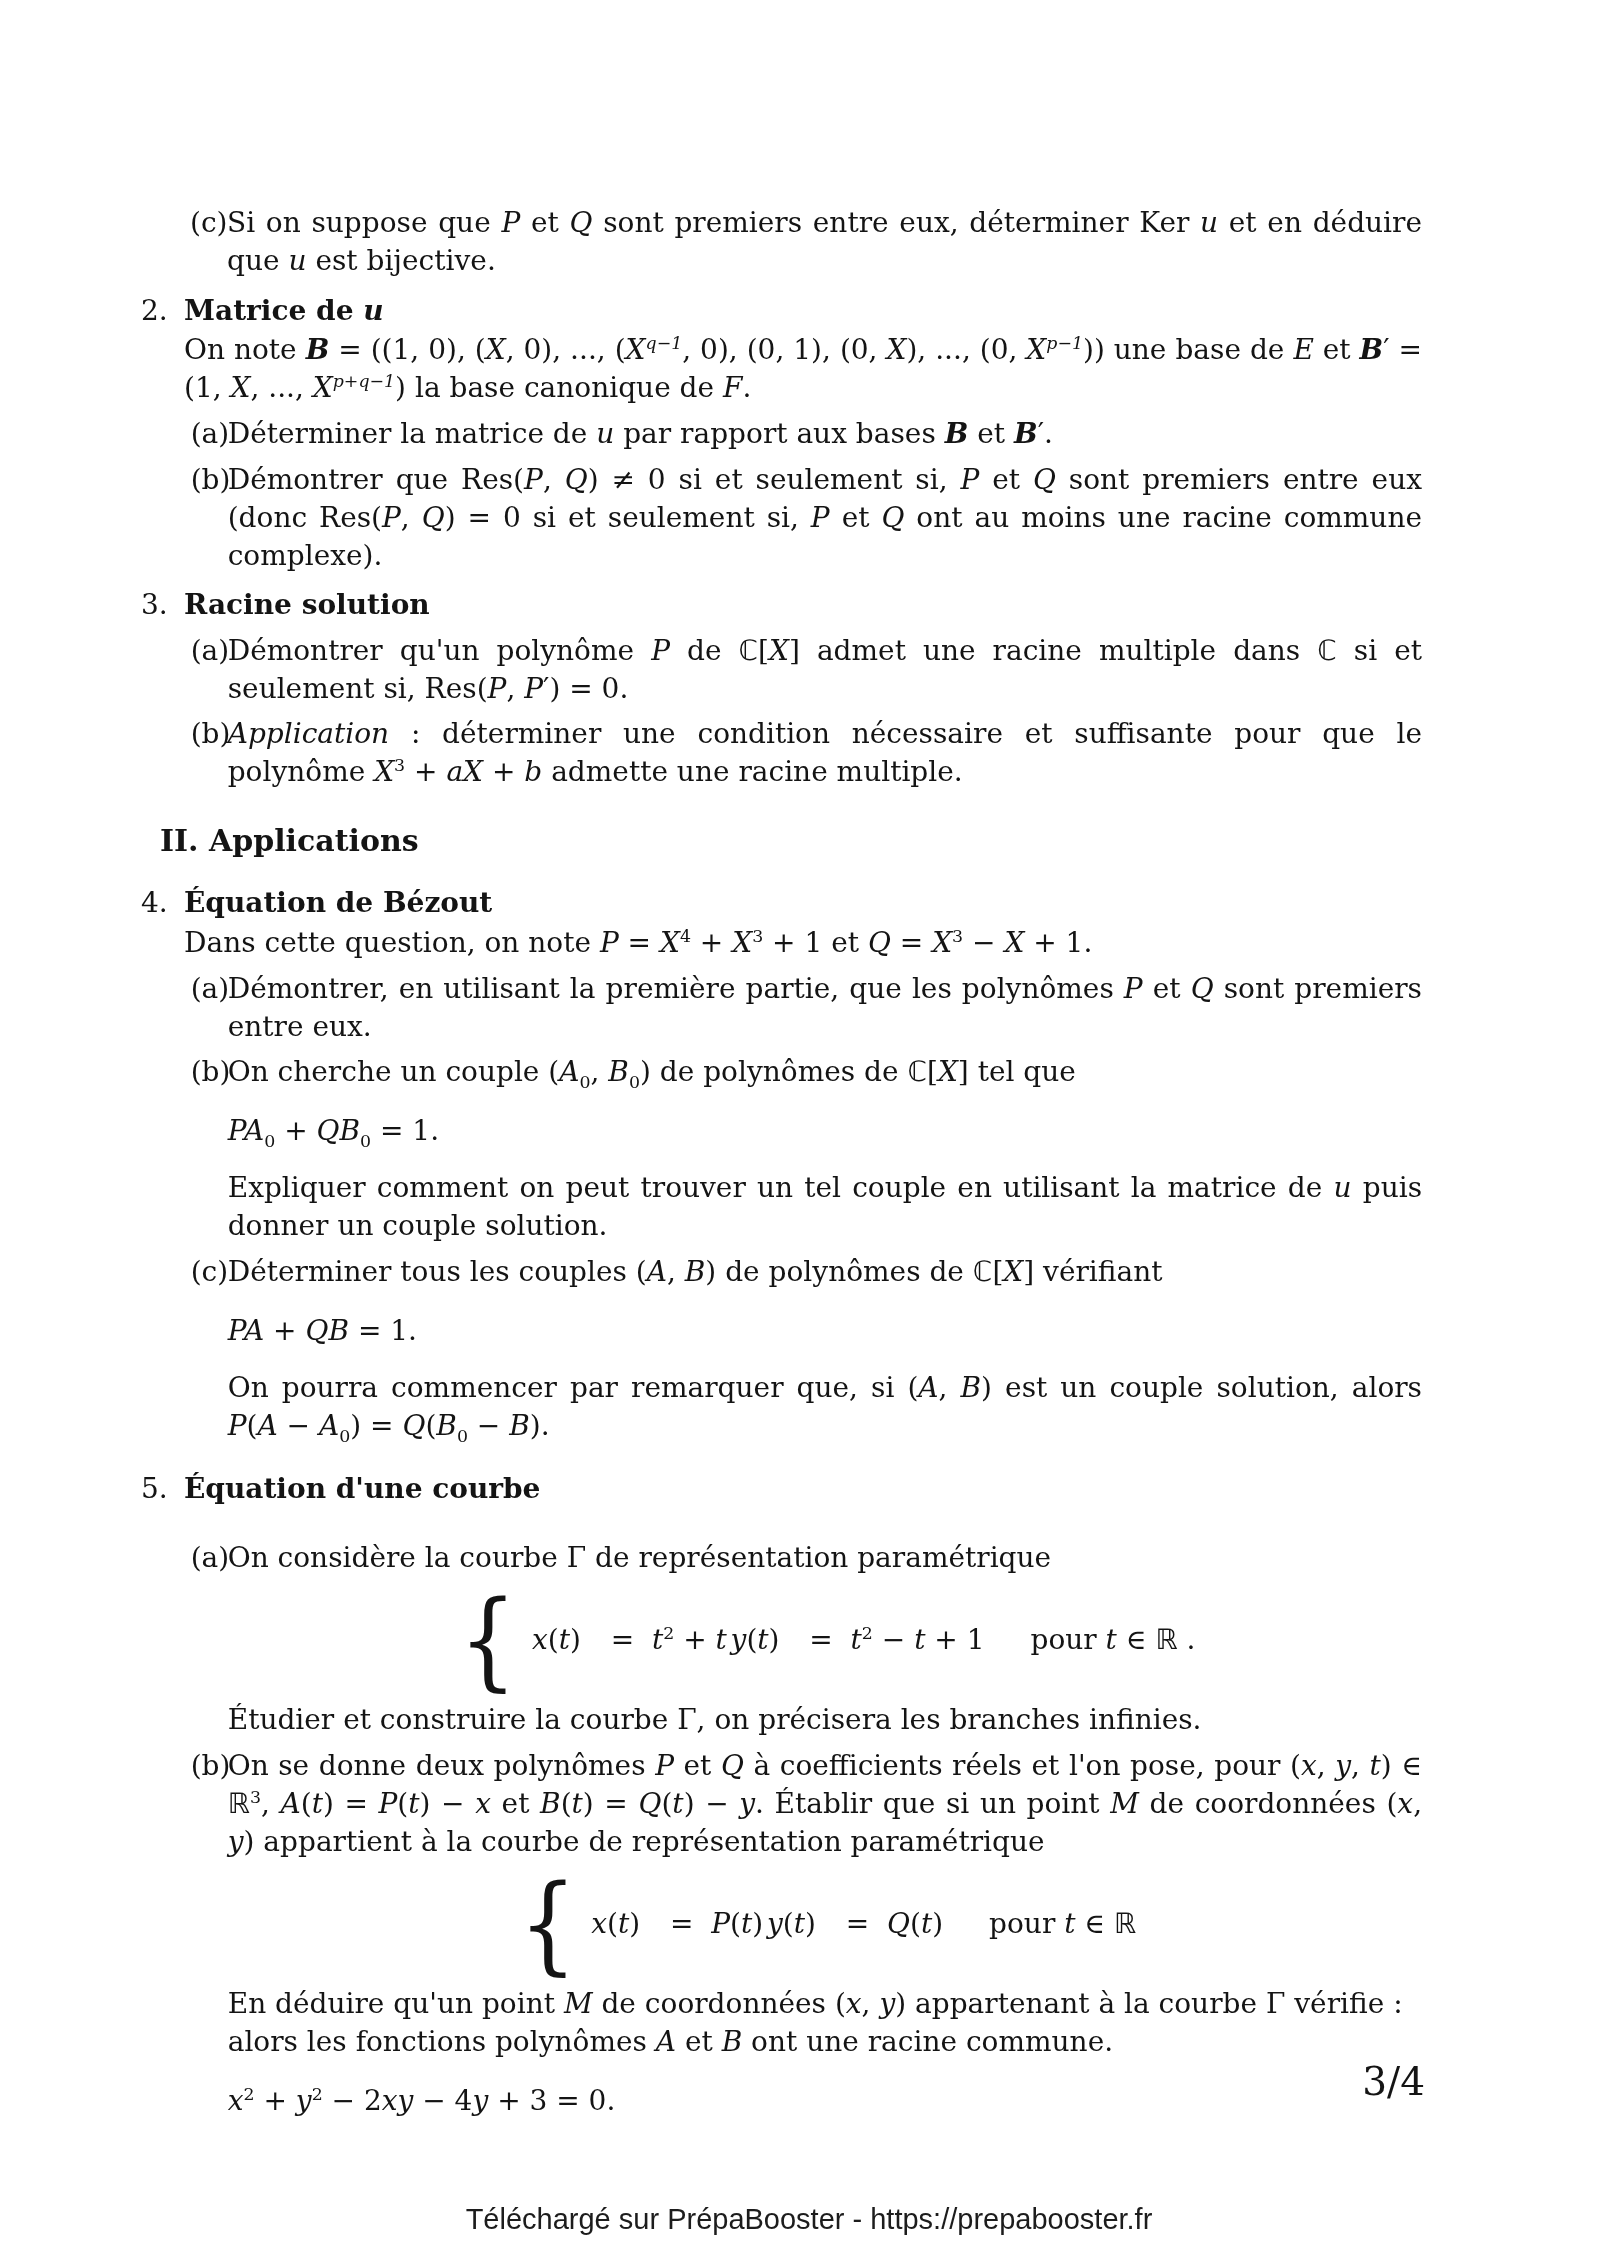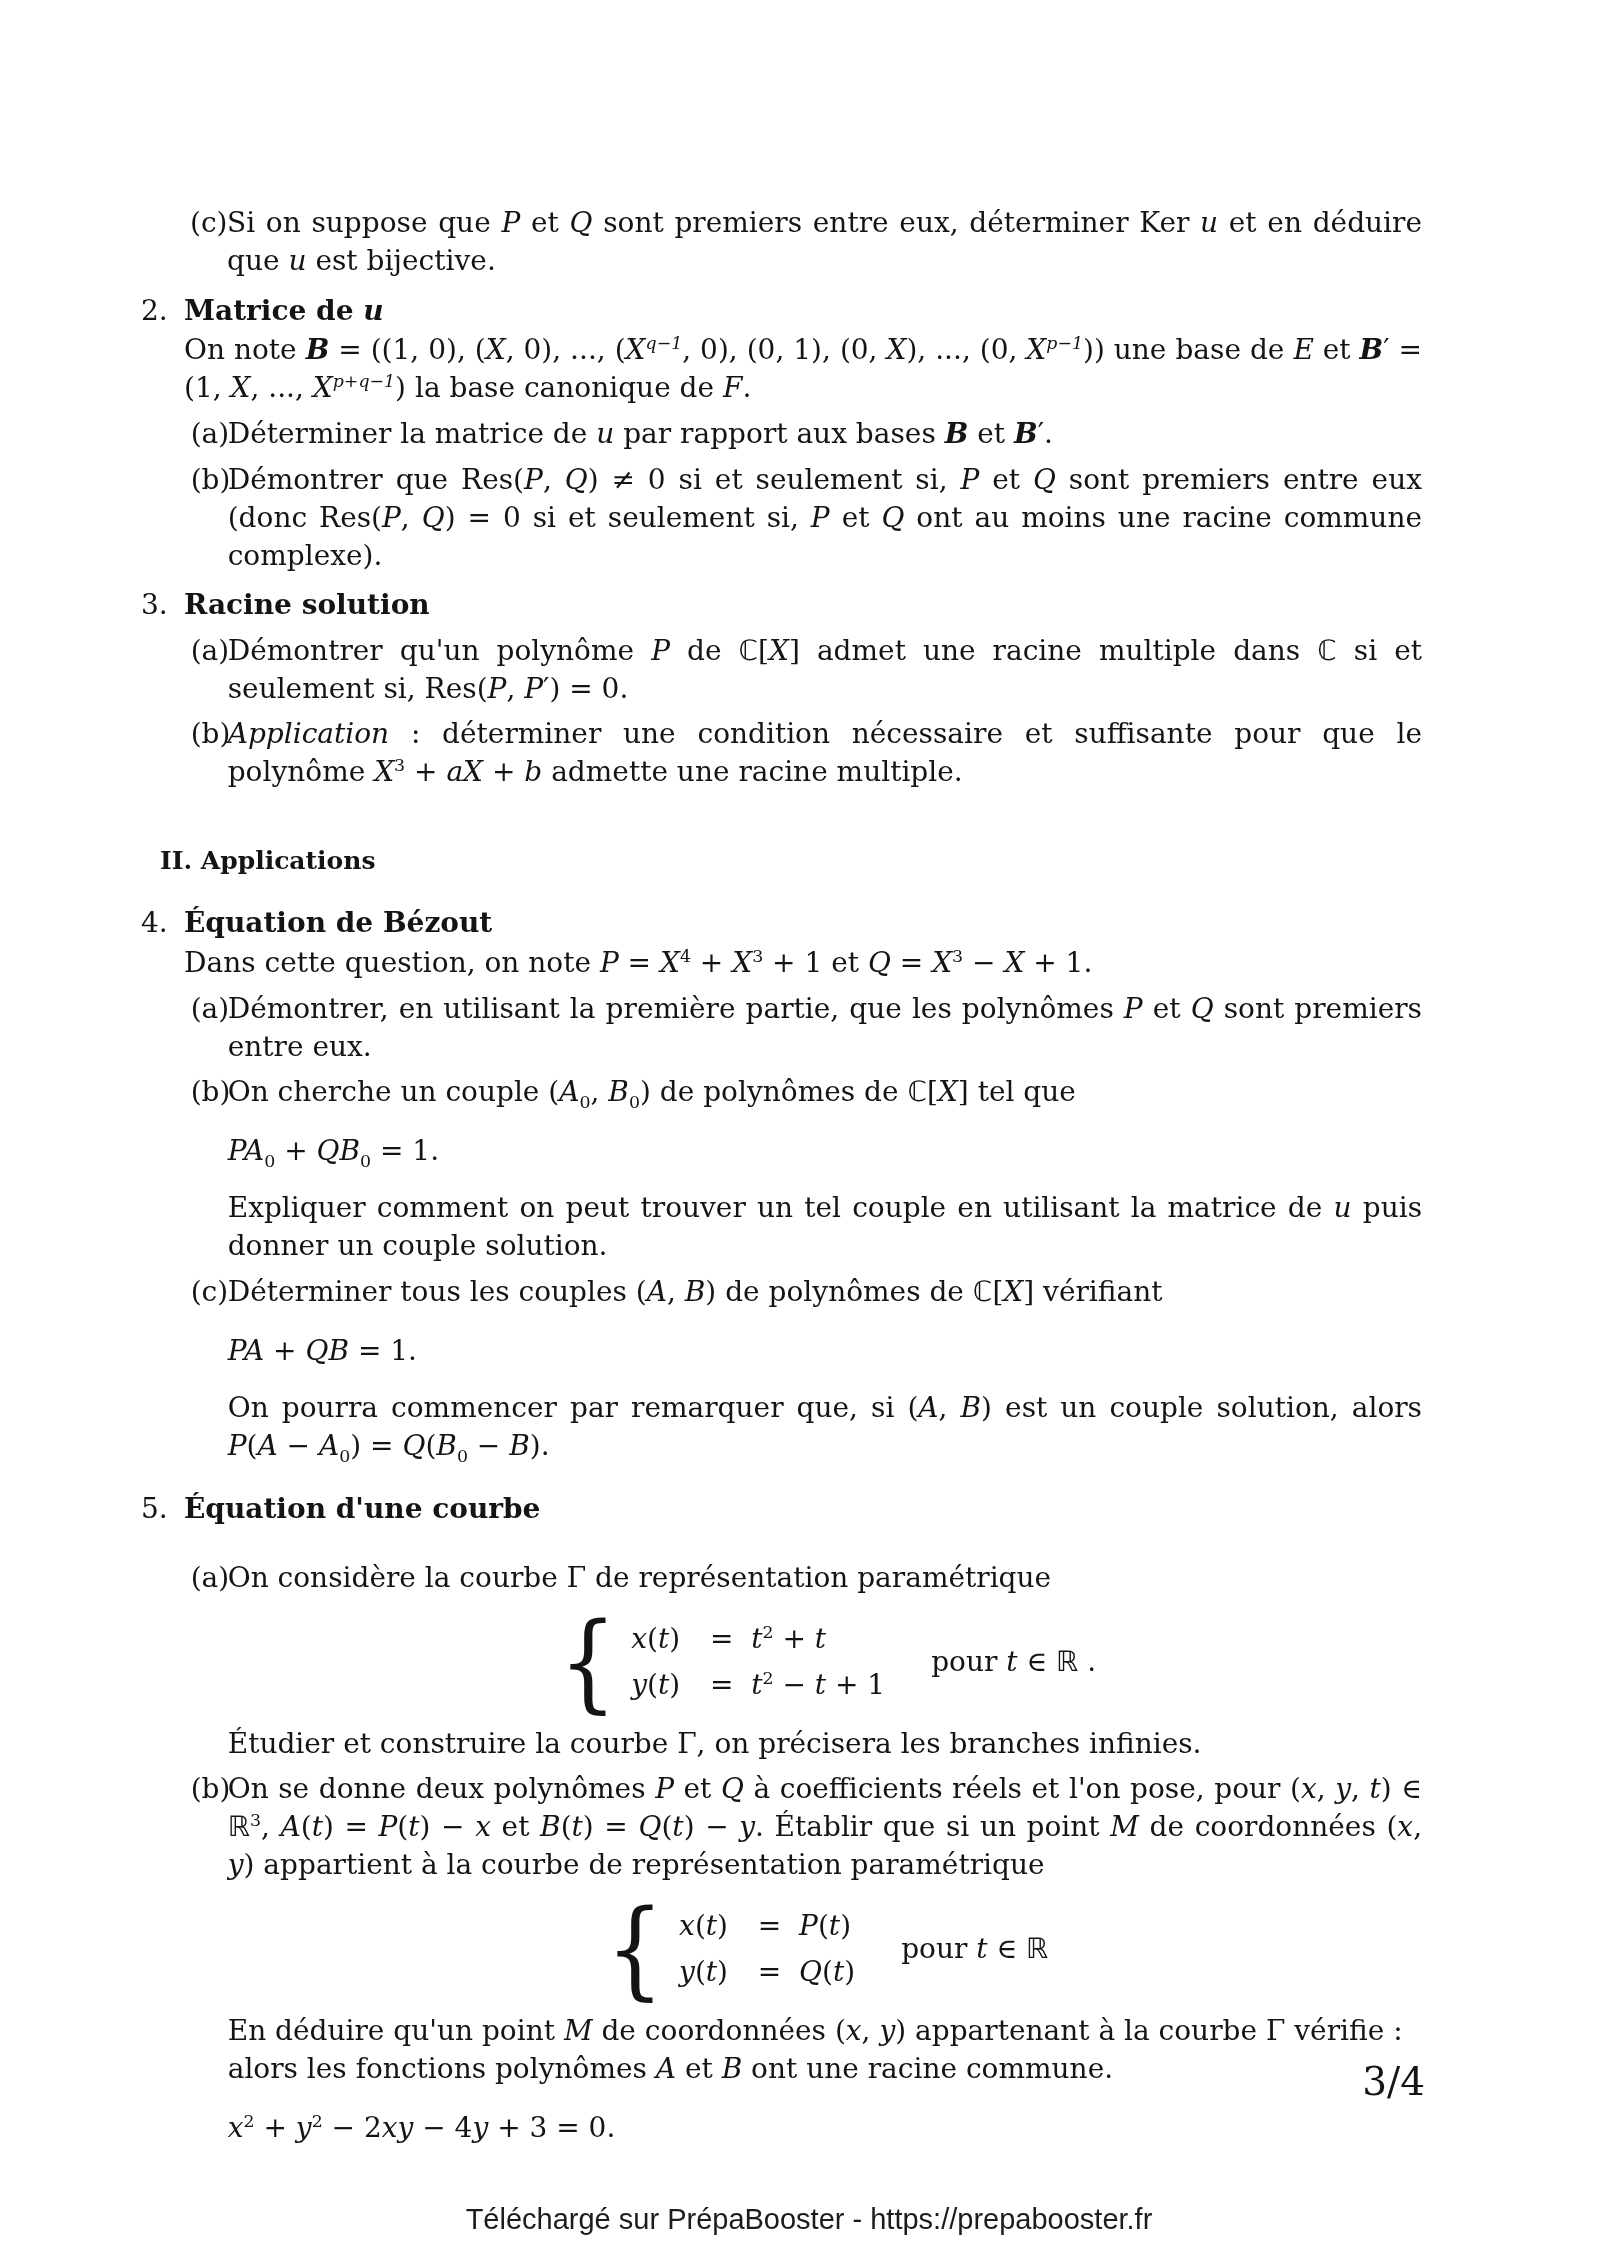--- a/index.html
+++ b/index.html
@@ -22,28 +22,28 @@
   
   .question{display:flex;margin-top:11.5px;}
   .qnum{width:43px;flex:none;line-height:38px;}
   .qbody{flex:1;min-width:0;}
   .qtitle{line-height:38px;margin-bottom:1.9px;}
   .subitem{display:flex;margin-left:6.7px;margin-top:7.6px;}
   .silabel{width:37px;flex:none;line-height:38px;}
   .sitext{flex:1;min-width:0;}
   .standalone{margin-left:49px;margin-top:0;}
 
-  .section-header{font-size:25px;font-weight:bold;line-height:40px;margin:50px 0 23px 19px;}
+  .section-header{font-size:30px;font-weight:bold;line-height:40px;margin:30px 0 23px 19px;}
 
   .displayeq{text-align:left;line-height:42px;margin:19px 0 17px 0;}
 
   .system{display:flex;justify-content:center;align-items:center;margin:21px 0 19px 0;}
   .brace{font-size:107px;line-height:84px;font-family:"DejaVu Serif",serif;font-weight:normal;
          transform:scaleX(0.85);margin-right:9.6px;flex:none;}
-  .sysrows{display:flex;flex-direction:column;gap:3.8px;}
+  .sysrows{display:flex;flex-direction:row;gap:3.8px;}
   .sysrow{display:flex;line-height:42px;}
   .sys-lhs{min-width:61px;}
   .sys-eq{width:59px;text-align:center;}
   .sysfor{margin-left:46px;line-height:42px;}
 
   .q5-title-gap{margin-bottom:31px;}
   .big-gap{margin-top:25px;}
 
   .page-number{position:absolute;right:193px;top:2063px;font-weight:normal;font-size:39px;line-height:38px;}
   .footer{position:absolute;left:0;top:2200px;width:1618px;text-align:center;

